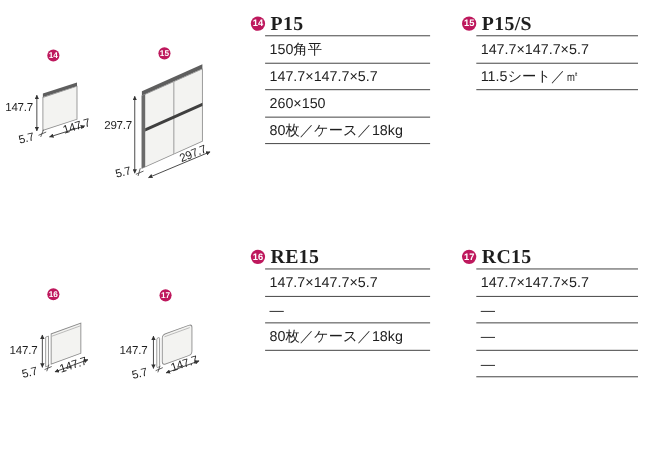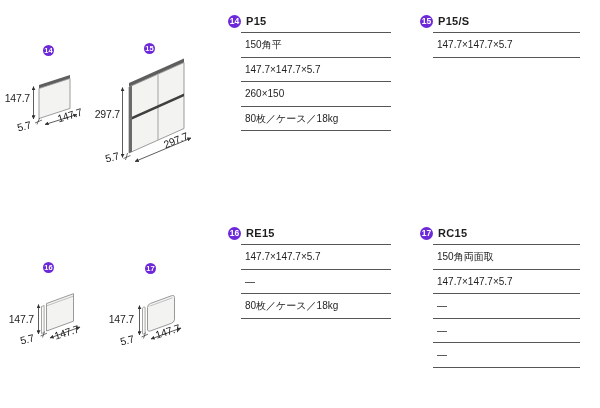--- a/index.html
+++ b/index.html
@@ -2,35 +2,35 @@
 <html><head>
 <meta charset="utf-8">
 <style>
   * { margin:0; padding:0; box-sizing:border-box; }
   html,body { background:#ffffff; }
   body { font-family:"Liberation Sans","DejaVu Sans",sans-serif; }
   .page { position:relative; width:600px; height:408px; background:#ffffff; overflow:hidden; color:#1e1e1e; }
 
   .diagram-svg { position:absolute; left:0; top:0; }
 
-  .badge { background:#6d28d9; color:#ffffff; border-radius:50%;
+  .badge { background:#be185d; color:#ffffff; border-radius:50%;
            display:flex; align-items:center; justify-content:center; font-weight:bold; }
   .d-badge { position:absolute; width:11px; height:11px; font-size:7.5px; }
   .t-badge { width:13px; height:13px; font-size:8.5px; flex:0 0 13px; }
 
   .dim-label { position:absolute; font-size:10.5px; letter-spacing:-0.2px;
                color:#1e1e1e; white-space:nowrap; }
   .dim-label.r { width:29px; text-align:right; }
 
   .spec-table { position:absolute; }
   .spec-header { display:flex; align-items:center; gap:5px; height:22px; }
-  .spec-code { font-size:11px; font-weight:bold; letter-spacing:0.3px; }
+  .spec-code { font-size:18px; font-weight:bold; letter-spacing:0.3px;font-family:Liberation Serif, serif; }
   .spec-rows { margin-left:13px; border-top:1px solid #565656; }
   .spec-row { height:24.6px; line-height:24.5px; border-bottom:1px solid #565656;
-              font-size:10px; padding-left:4px; white-space:nowrap; overflow:hidden; }
+              font-size:13px; padding-left:4px; white-space:nowrap; overflow:hidden; }
 
   .dim { stroke:#333333; stroke-width:0.8; fill:none; }
   .tick { stroke:#333333; stroke-width:0.7; fill:none; }
 </style>
 </head>
 <body>
 
 <div class="page">
 
   <svg class="diagram-svg" width="220" height="408" viewBox="0 0 220 408">
@@ -128,20 +128,21 @@
     </div>
   </div>
 
   <div class="spec-table" style="left:420px;top:10px;width:160px">
     <div class="spec-header">
       <span class="badge t-badge">15</span>
       <span class="spec-code">P15/S</span>
     </div>
     <div class="spec-rows">
       <div class="spec-row">147.7×147.7×5.7</div>
+      <div class="spec-row">11.5シート／㎡</div>
     </div>
   </div>
 
   <div class="spec-table" style="left:228px;top:222px;width:163px">
     <div class="spec-header">
       <span class="badge t-badge">16</span>
       <span class="spec-code">RE15</span>
     </div>
     <div class="spec-rows">
       <div class="spec-row">147.7×147.7×5.7</div>
@@ -149,21 +150,20 @@
       <div class="spec-row">80枚／ケース／18kg</div>
     </div>
   </div>
 
   <div class="spec-table" style="left:420px;top:222px;width:160px">
     <div class="spec-header">
       <span class="badge t-badge">17</span>
       <span class="spec-code">RC15</span>
     </div>
     <div class="spec-rows">
-      <div class="spec-row">150角両面取</div>
       <div class="spec-row">147.7×147.7×5.7</div>
       <div class="spec-row">—</div>
       <div class="spec-row">—</div>
       <div class="spec-row">—</div>
     </div>
   </div>
 
 </div>
 
 </body></html>

